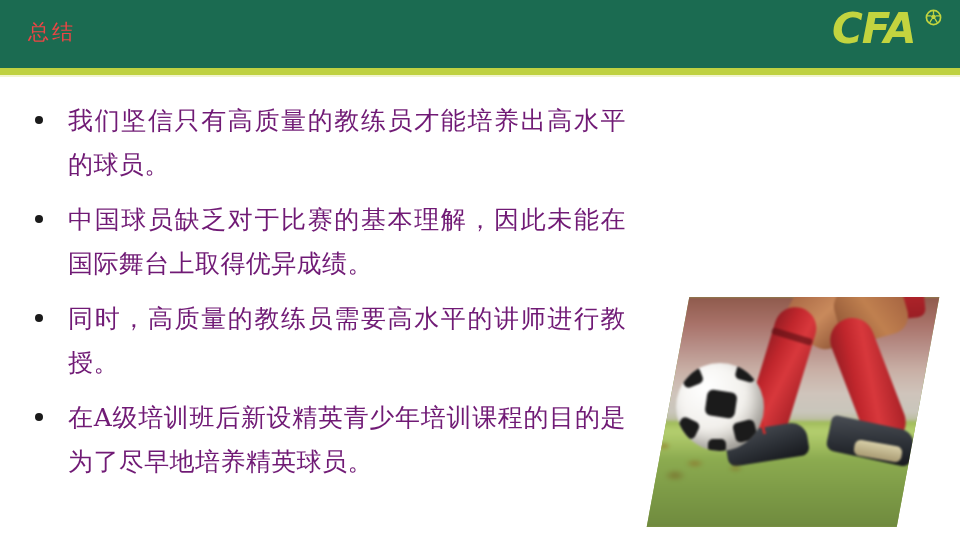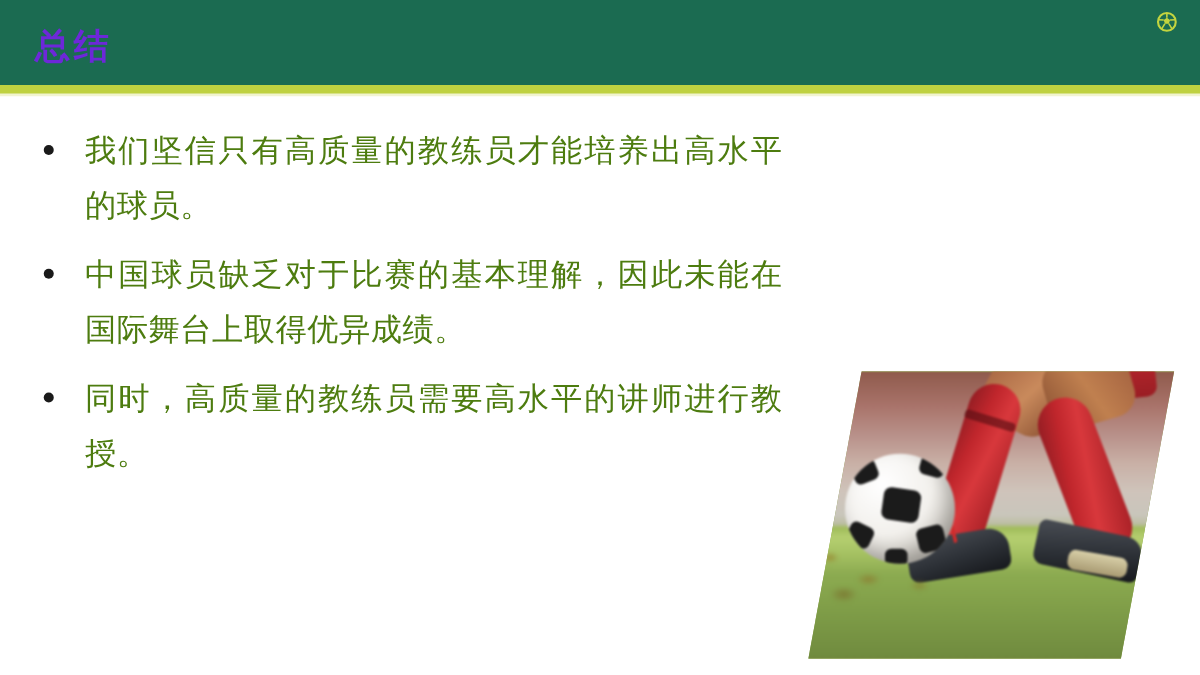--- a/index.html
+++ b/index.html
@@ -35,23 +35,23 @@
     position: absolute;
     left: 0; top: 75px;
     width: 960px;
     height: 2px;
     background: #f2f4cf;
   }
   .slide-title {
     position: absolute;
     left: 28px;
     top: 18px;
-    font-size: 28px;
-    font-weight: bold;
-    color: #6d28d9;
+    font-size: 21px;
+    font-weight: normal;
+    color: #ef4444;
     letter-spacing: 3px;
     font-family: "DejaVu Serif", "Liberation Serif", serif;
     white-space: nowrap;
   }
 
   
   .logo-wrap {
     position: absolute;
     right: 18px;
     top: 6px;
@@ -98,21 +98,21 @@
     width: 8px;
     height: 8px;
     border-radius: 50%;
     background: #1a1a1a;
   }
   .bullet-text {
     display: block;
     font-family: "DejaVu Serif", "Liberation Serif", serif;
     font-size: 25px;
     line-height: 44px;
-    color: #4d7c0f;
+    color: #701a75;
     letter-spacing: 0.4px;
     text-align: justify;
     text-justify: inter-ideograph;
   }
 
   
   .photo-frame {
     position: absolute;
     left: 668px;
     top: 297px;
@@ -302,39 +302,44 @@
 <body>
 
 <div id="slide">
 
   <div class="header-band"></div>
   <div class="header-accent"></div>
   <div class="header-accent-thin"></div>
   <div class="slide-title">总结</div>
 
   <div class="logo-wrap">
+    <div class="logo-text">CFA</div>
     <svg class="logo-ball" viewBox="0 0 24 24">
       <circle cx="12" cy="12" r="10" fill="none" stroke="#c3d43f" stroke-width="2.4"></circle>
       <polygon points="12,7.2 15.6,9.8 14.2,14 9.8,14 8.4,9.8" fill="#c3d43f"></polygon>
       <path d="M12 2.6 L12 7.2 M21.4 9.6 L15.6 9.8 M18 20.2 L14.2 14 M6 20.2 L9.8 14 M2.6 9.6 L8.4 9.8" stroke="#c3d43f" stroke-width="1.8" fill="none"></path>
     </svg>
   </div>
 
   <div class="bullet-list">
     <div class="bullet-item">
       <span class="bullet-dot"></span>
       <span class="bullet-text">我们坚信只有高质量的教练员才能培养出高水平的球员。</span>
     </div>
     <div class="bullet-item">
       <span class="bullet-dot"></span>
       <span class="bullet-text">中国球员缺乏对于比赛的基本理解，因此未能在国际舞台上取得优异成绩。</span>
     </div>
     <div class="bullet-item">
       <span class="bullet-dot"></span>
       <span class="bullet-text">同时，高质量的教练员需要高水平的讲师进行教授。</span>
+    </div>
+    <div class="bullet-item">
+      <span class="bullet-dot"></span>
+      <span class="bullet-text">在A级培训班后新设精英青少年培训课程的目的是为了尽早地培养精英球员。</span>
     </div>
   </div>
 
   <div class="photo-frame">
     <div class="photo-inner">
       <div class="photo-blurwrap">
         <div class="photo-scene"></div>
         <div class="crowd-blur"></div>
         <div class="grass-strip"></div>
         <div class="grass-hi"></div>

